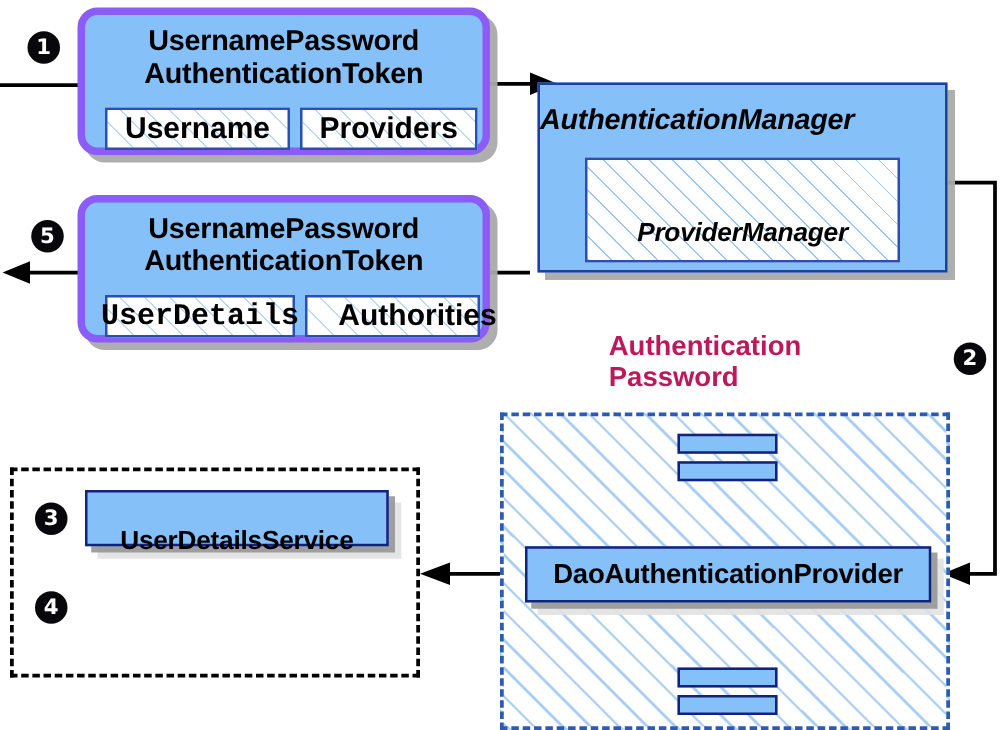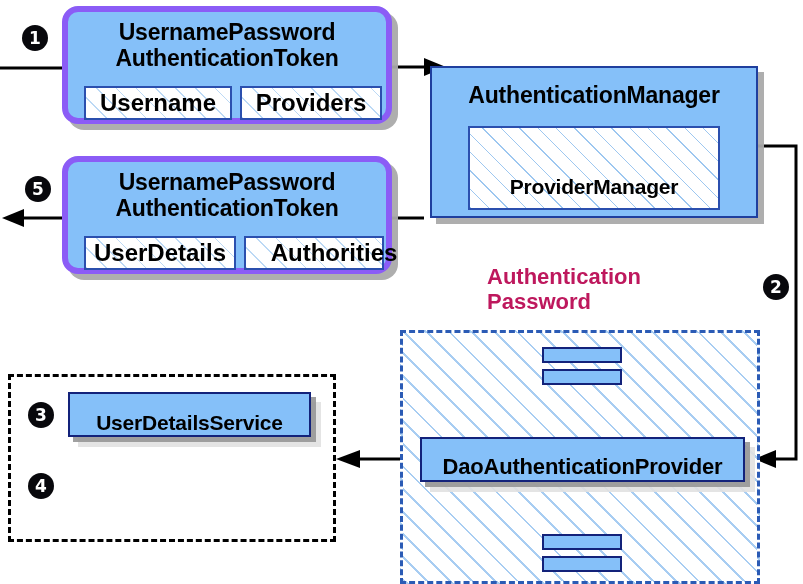--- a/index.html
+++ b/index.html
@@ -15,27 +15,27 @@
     background:#85c0f9;
     border:6px solid #8b5cf6;
     border-radius:16px;
     box-shadow:6px 6px 0 0 rgba(170,170,170,0.95);
     display:flex;flex-direction:column;align-items:center;
   }
   .blue-rect{
     background:#85c0f9;
     border:2px solid #1f3f9e;
     box-shadow:6px 6px 0 0 rgba(170,170,170,0.95);
-    display:flex;align-items:center;justify-content:center;
+    display:flex;align-items:flex-start;justify-content:center;font-style:italic;
   }
   .blue-flat{
     background:#85c0f9;
     border:2px solid #13227a;
     box-shadow:5px 5px 0 0 rgba(150,150,150,0.9), 10px 10px 0 0 rgba(225,225,225,0.9);
-    display:flex;align-items:flex-end;justify-content:center;
+    display:flex;align-items:center;justify-content:center;
   }
   .hatch{
     background-color:#ffffff;
     background-image:repeating-linear-gradient(45deg,
         #9dc7f0 0px, #9dc7f0 1px, #ffffff 1px, #ffffff 13px);
     border:2px solid #2b4fae;
     display:flex;align-items:center;justify-content:center;
   }
   .hatch-area{
     background-color:#ffffff;
@@ -129,21 +129,21 @@
     <div class="hatch" style="position:absolute;left:36px;top:58px;width:248px;height:80px;">
       <span class="title t21">ProviderManager</span>
     </div>
   </div>
 
   <div class="node blue-round" style="left:62px;top:156px;width:330px;height:118px;">
     <div class="title t24" style="margin-top:8px;">
       <span>UsernamePassword</span><br>
       <span>AuthenticationToken</span>
     </div>
-    <div class="slot" style="left:16px;top:74px;width:152px;height:34px;">UserDetails</div>
+    <div class="slot" style="left:16px;top:74px;width:152px;height:34px;font-family:Liberation Mono, monospace;">UserDetails</div>
     <div class="slot" style="left:176px;top:74px;width:140px;height:34px;padding-left:40px;">Authorities</div>
   </div>
   <div class="badge" style="left:25px;top:176px;">5</div>
 
   <div class="label-free t22" style="left:487px;top:264px;width:190px;">
     <span>Authentication</span><br>
     <span>Password</span>
   </div>
   <div class="badge" style="left:763px;top:274px;">2</div>
 

